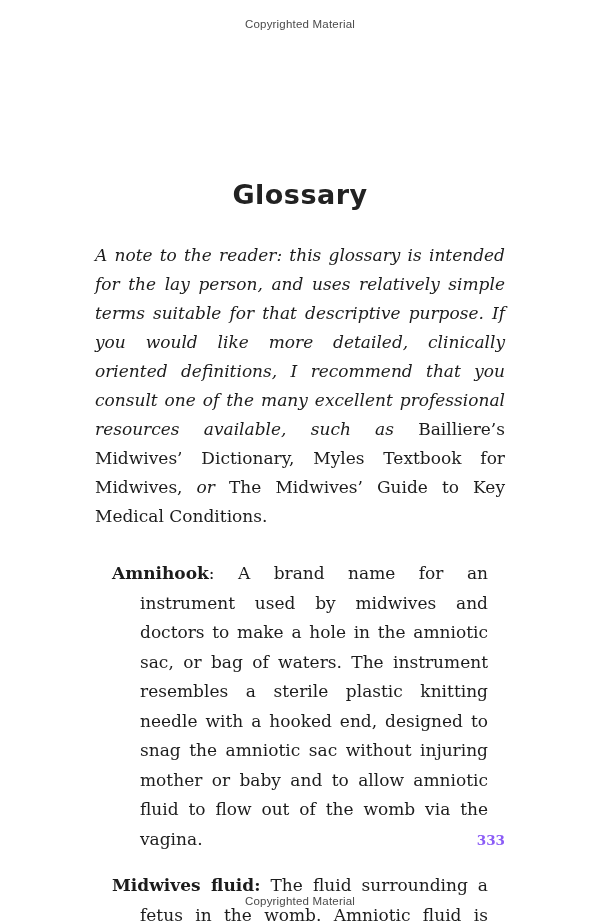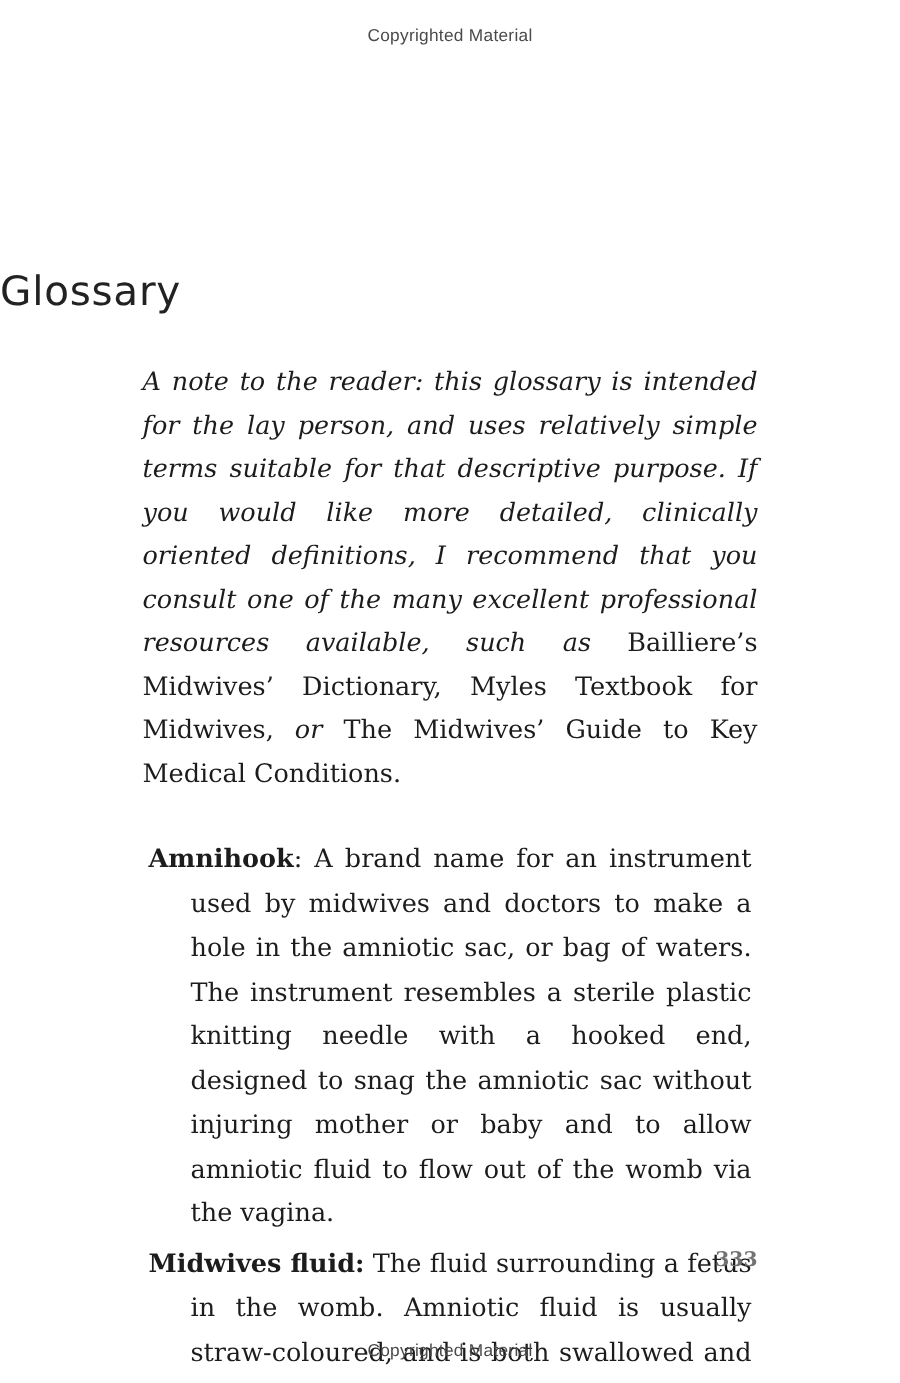--- a/index.html
+++ b/index.html
@@ -27,58 +27,58 @@
     color: #4a4a4a;
     letter-spacing: 0.2px;
   }
   .copyright-top { top: 18px; }
   .copyright-bottom { bottom: 15px; }
   .title {
     position: absolute;
     top: 148px;
     left: 0;
     width: 100%;
-    text-align: left;
+    text-align: center;
     font-family: "DejaVu Sans", sans-serif;
-    font-weight: 400;
+    font-weight: 700;
     font-size: 27px;
     letter-spacing: 0.5px;
     color: #222222;
     margin-top: 31px;
   }
   .content {
     position: absolute;
     top: 241px;
     left: 95px;
     width: 410px;
     font-size: 17px;
     line-height: 29px;
     text-align: justify;
   }
   .note {
     margin: 0 0 28px 0;
   }
   .seg-italic { font-style: italic; }
   .seg-roman  { font-style: normal; }
   .entry {
-    margin: 4px;
+    margin: 17px;
     padding-left: 28px;
     text-indent: -28px;
     line-height: 29.5px;
   }
   .entry .term {
     font-weight: bold;
   }
   .page-number {
     position: absolute;
     top: 832px;
     right: 95px;
     font-size: 13.5px;
     font-weight: bold;
-    color: #737373;
+    color: #8b5cf6;
   }
 </style>
 </head>
 <body>
 
 <div class="page">
 
   <div class="copyright copyright-top">Copyrighted Material</div>
 
   <h1 class="title">Glossary</h1>

